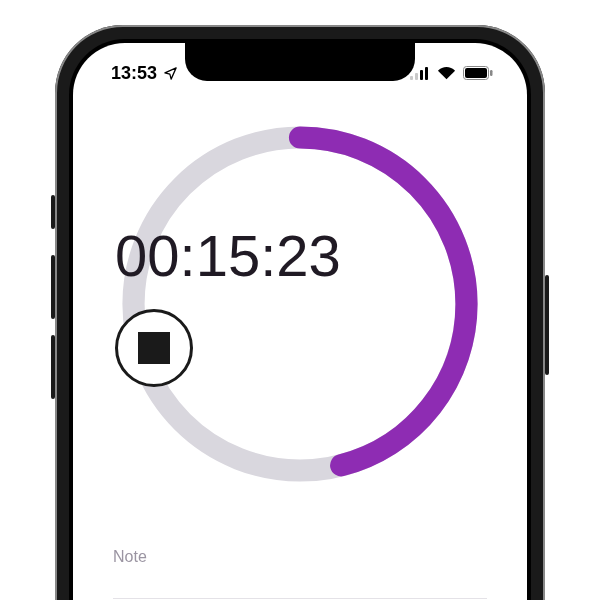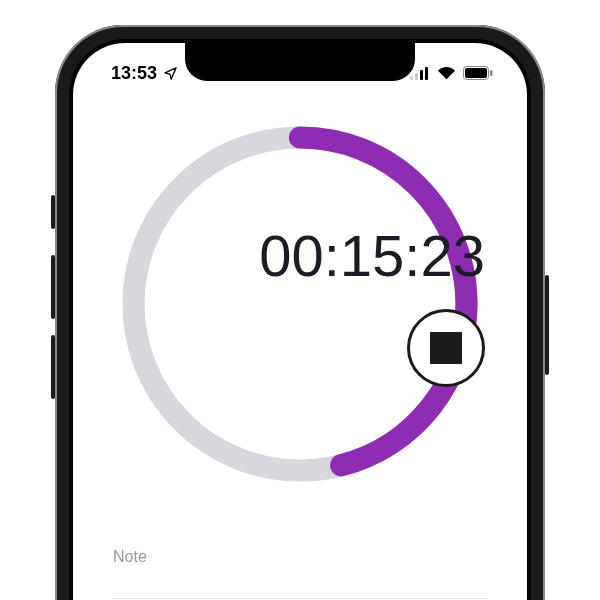--- a/index.html
+++ b/index.html
@@ -94,21 +94,21 @@
     position: relative;
   }
   .ring svg { width:100%; height:100%; transform: rotate(-90deg); }
   .ring-bg { stroke:#d9d7de; }
   .ring-fg { stroke:#8e2cb3; }
   .ring-center {
     position:absolute;
     top:0; left:0; right:0; bottom:0;
     display:flex;
     flex-direction:column;
-    align-items:flex-end;
+    align-items:flex-start;
     justify-content:center;
     gap:6px;
   }
   .elapsed {
     font-size: 58px;
     font-weight: 300;
     color:#201a24;
     letter-spacing: 0px;
     font-feature-settings: "tnum";
   }

